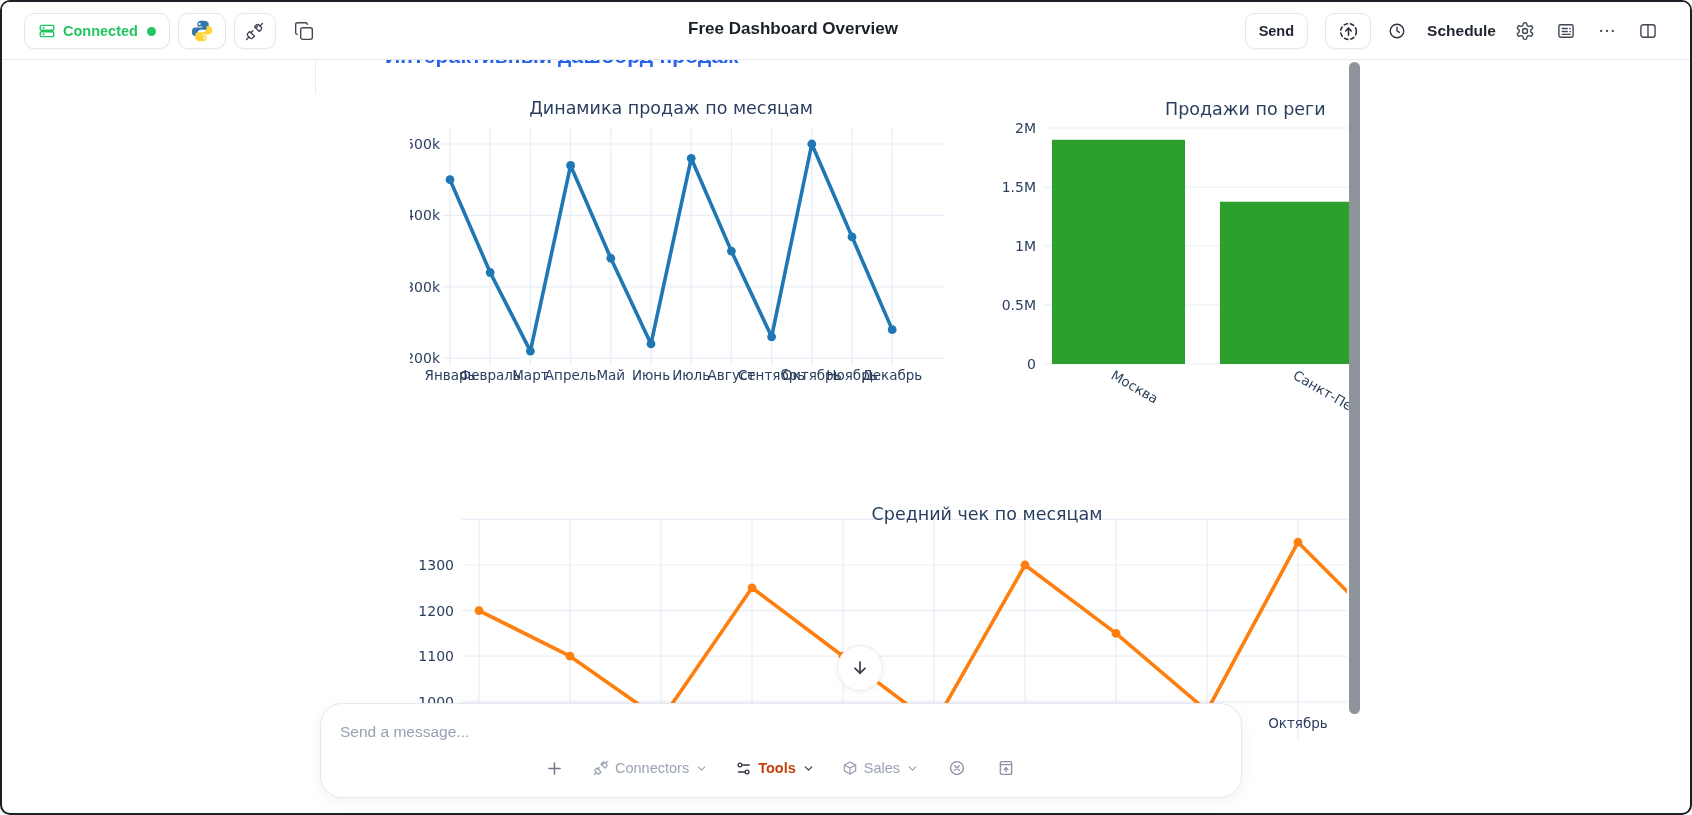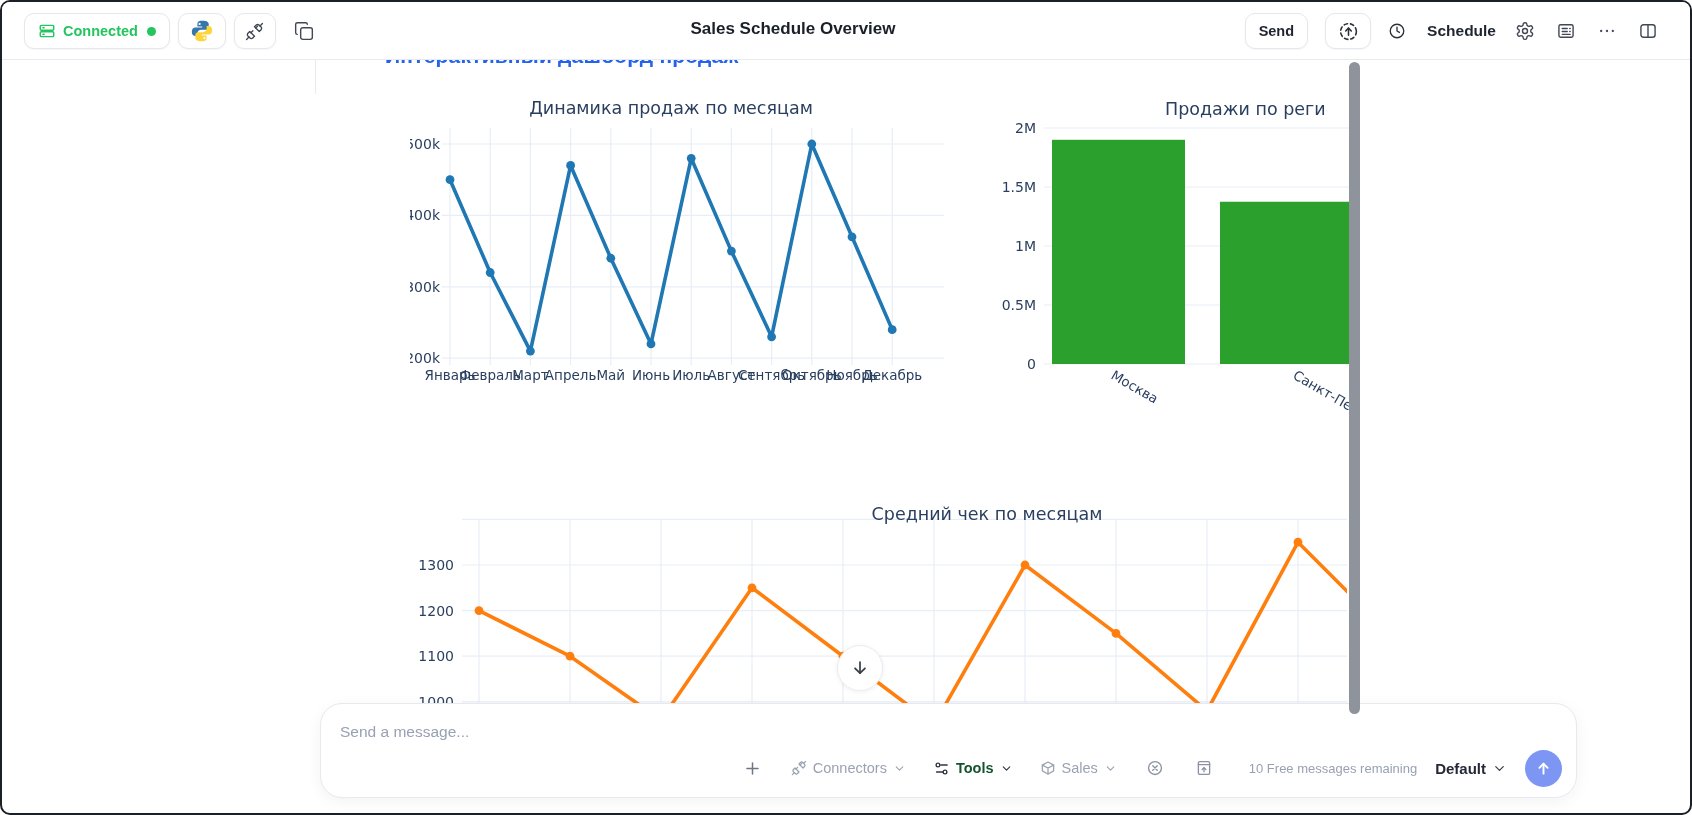--- a/index.html
+++ b/index.html
@@ -35,30 +35,30 @@
   #chart2{left:958px;top:86px;}
   #chart3{left:408px;top:498px;}
   .ctitle{font-family:"DejaVu Sans",sans-serif;font-size:17.5px;fill:#2a3f5f;}
   .tick{font-family:"DejaVu Sans",sans-serif;font-size:13.5px;fill:#2a3f5f;}
   .ytick{font-family:"DejaVu Sans",sans-serif;font-size:14px;fill:#2a3f5f;}
   
   .scrolldown{position:absolute;left:835px;top:643px;width:46px;height:46px;border-radius:50%;
     background:#fff;border:1px solid #ededef;box-shadow:0 1px 5px rgba(16,24,40,.07);
     display:flex;align-items:center;justify-content:center;cursor:pointer;z-index:6;}
   
-  .composer{position:absolute;left:318px;top:701px;width:1257px;height:95px;background:#fff;
+  .composer{position:absolute;left:318px;top:701px;width:922px;height:95px;background:#fff;
     border:1px solid #e7e9ee;border-radius:22px;box-shadow:0 4px 16px rgba(16,24,40,.05);z-index:10;}
   .ph{position:absolute;left:19px;top:19px;font-size:15.5px;color:#98a1b3;cursor:text;}
   .crow{position:absolute;left:12px;right:14px;bottom:10px;height:38px;
-    display:flex;align-items:center;justify-content:flex-end;gap:34px;}
+    display:flex;align-items:center;justify-content:center;gap:34px;}
   .crow-left{display:flex;align-items:center;gap:27px;}
   .crow-right{display:flex;align-items:center;gap:18px;}
   .menu-btn{display:flex;align-items:center;gap:6px;border:none;background:none;padding:0;
     font-family:"Liberation Sans",sans-serif;font-size:14.5px;color:#9aa3b2;cursor:pointer;}
-  .menu-btn.dark{color:#14532d;font-weight:600;}
+  .menu-btn.dark{color:#c2410c;font-weight:600;}
   .remaining{font-size:13px;color:#98a1b3;}
   .model-btn{display:flex;align-items:center;gap:6px;border:none;background:none;padding:0;
     font-family:"Liberation Sans",sans-serif;font-size:15px;font-weight:700;color:#232936;cursor:pointer;}
   .send-btn{width:37px;height:37px;border-radius:50%;border:none;background:#7e96f3;
     display:flex;align-items:center;justify-content:center;cursor:pointer;}
   
   .vscroll{position:absolute;left:1347px;top:60px;width:11px;height:652px;border-radius:6px;
     background:#8f949c;z-index:20;cursor:grab;}
 </style>
 </head>
@@ -104,21 +104,21 @@
       <button class="iconbtn" style="margin-left:8px">
         <span style="display:flex">
           <svg width="20" height="20" viewBox="0 0 24 24" fill="none" stroke="#414854" stroke-width="1.7" stroke-linecap="round" stroke-linejoin="round">
             <rect x="8" y="8" width="14" height="14" rx="2.5"></rect>
             <path d="M4 16c-1.1 0-2-.9-2-2V4c0-1.1.9-2 2-2h10c1.1 0 2 .9 2 2"></path>
           </svg>
         </span>
       </button>
     </div>
 
-    <div class="tb-title">Sales Schedule Overview</div>
+    <div class="tb-title">Free Dashboard Overview</div>
 
     <div class="tb-right">
       <button class="pill">
         <span class="share-label">Send</span>
       </button>
       <button class="pill sq" style="width:46px">
         <span style="display:flex">
           <svg width="21" height="21" viewBox="0 0 24 24" fill="none" stroke="#2b3138" stroke-width="1.8" stroke-linecap="round" stroke-linejoin="round">
             <circle cx="12" cy="12" r="9" stroke-dasharray="4 3.4"></circle>
             <path d="M12 16.2V8.4"></path>
@@ -368,36 +368,17 @@
           <span style="display:flex">
             <svg width="18" height="18" viewBox="0 0 24 24" fill="none" stroke="#8b93a2" stroke-width="1.8" stroke-linecap="round" stroke-linejoin="round">
               <rect x="4.5" y="3.5" width="15" height="17" rx="2"></rect>
                 <path d="M4.5 7.5h15"></path>
               <path d="M12 17v-5"></path>
                 <path d="m9.5 14 2.5-2.5L14.5 14"></path>
             </svg>
           </span>
         </button>
       </div>
-      <div class="crow-right">
-        <span class="remaining">10 Free messages remaining</span>
-        <button class="model-btn">
-          <span>Default</span>
-          <span style="display:flex">
-            <svg width="15" height="15" viewBox="0 0 24 24" fill="none" stroke="#3b414d" stroke-width="2.1" stroke-linecap="round" stroke-linejoin="round">
-                <path d="m6 9 6 6 6-6"></path>
-              </svg>
-          </span>
-        </button>
-        <button class="send-btn">
-          <span style="display:flex">
-            <svg width="19" height="19" viewBox="0 0 24 24" fill="none" stroke="#ffffff" stroke-width="2.4" stroke-linecap="round" stroke-linejoin="round">
-              <path d="M12 18.5V6"></path>
-                <path d="m6.8 11.2 5.2-5.2 5.2 5.2"></path>
-            </svg>
-          </span>
-        </button>
-      </div>
     </div>
   </div>
 
   <div class="vscroll"></div>
 </div>
 
 </body></html>

